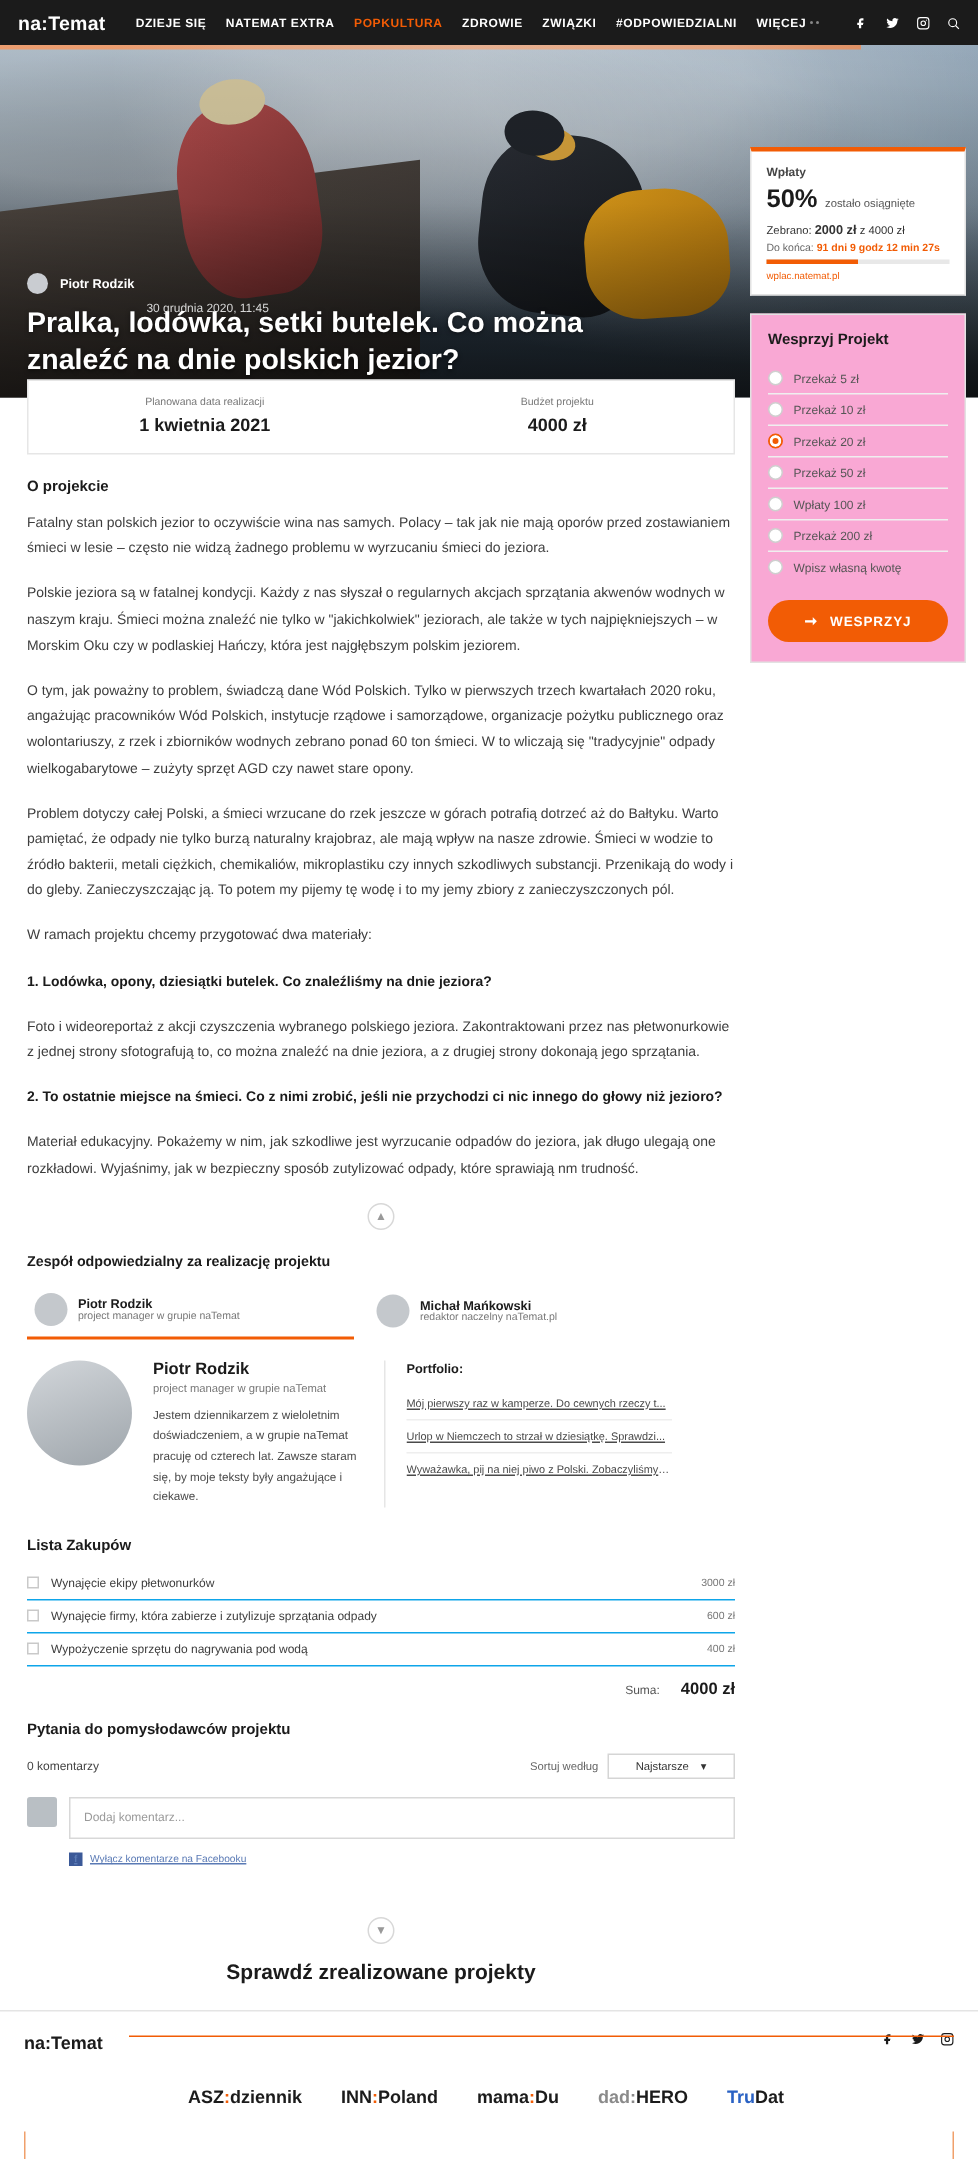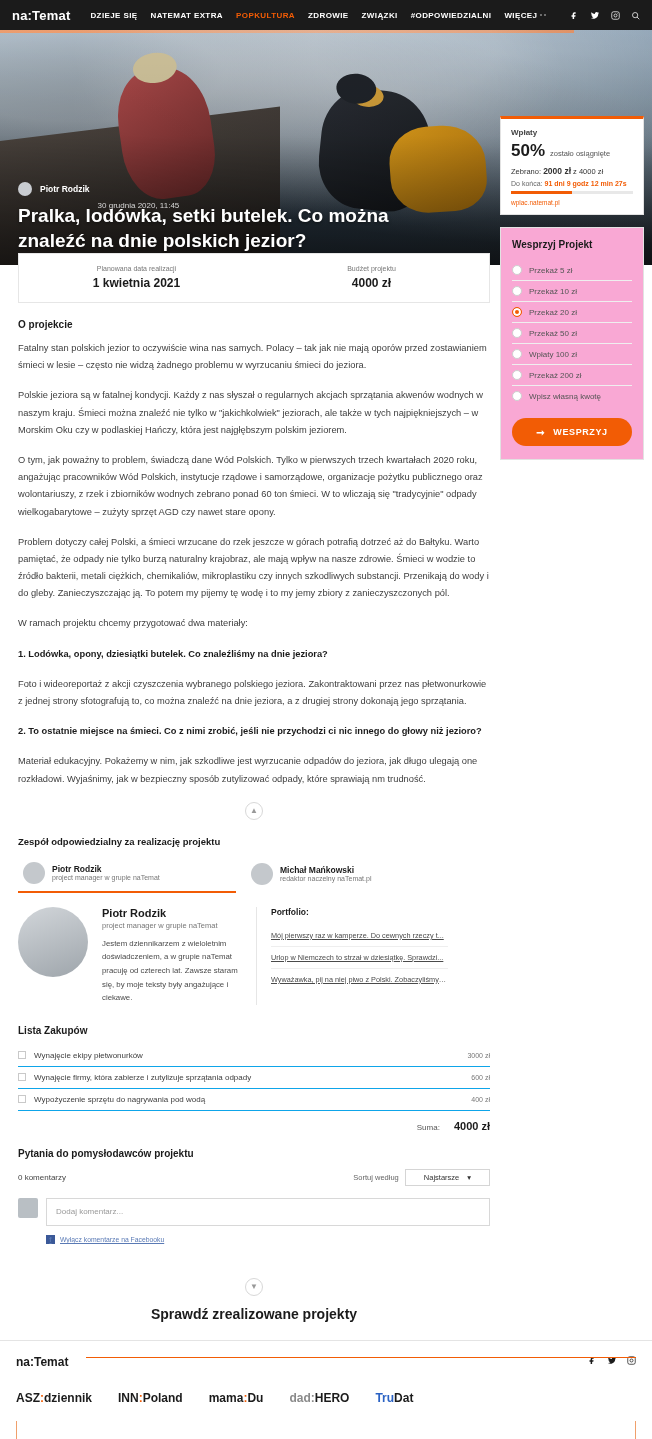--- a/index.html
+++ b/index.html
@@ -84,21 +84,21 @@
   .hero-title {
     position: absolute; left: 18px; top: 160px; width: 430px;
     color: #fff; font-size: 19px; line-height: 1.35; font-weight: bold;
     text-shadow: 0 1px 3px rgba(0,0,0,.5);
   }
 
   
   .sidebar { position: absolute; right: 8px; top: 98px; width: 144px; z-index: 20; }
   .card-donate {
     background: #fff; border: 1px solid #e2e2e2; border-top: 3px solid #f25c05;
-    padding: 9px 10px 8px; margin-bottom: 12px; margin-top: 18px;
+    padding: 9px 10px 8px; margin-bottom: 12px;
   }
   .card-donate .lbl { font-size: 8px; font-weight: bold; color: #444; margin-bottom: 4px; }
   .pct-row { display: flex; align-items: baseline; gap: 5px; }
   .pct { font-size: 17px; font-weight: bold; color: #1b1b1b; }
   .pct-txt { font-size: 7.5px; color: #555; }
   .collected { font-size: 7.5px; color: #333; margin-top: 5px; }
   .collected b { font-size: 8.5px; }
   .deadline { font-size: 7px; color: #666; margin-top: 4px; }
   .deadline b { color: #f25c05; }
   .bar { height: 3px; background: #e8e8e8; margin-top: 4px; position: relative; }
@@ -190,21 +190,21 @@
 
   .bottom-chev { margin: 34px auto 10px; }
   .realized { text-align: center; font-size: 14px; font-weight: bold; color: #1b1b1b; padding-bottom: 18px; }
 
   
   .footer { border-top: 1px solid #e4e4e4; padding: 14px 16px 0; position: relative; }
   .footer-line { position:absolute; left: 86px; right: 16px; top: 16px; height: 1px; background: #f25c05; }
   .footer-top { display: flex; align-items: flex-start; }
   .f-brand { font-size: 12px; font-weight: bold; color: #1b1b1b; }
   .f-social { margin-left: auto; display: flex; gap: 10px; color: #1b1b1b; }
-  .f-logos { display: flex; justify-content: flex-start; align-items: baseline; gap: 26px; padding: 22px 4px 16px 0; }
+  .f-logos { display: flex; justify-content: center; align-items: baseline; gap: 26px; padding: 22px 4px 16px 0; }
   .f-logo { font-size: 12px; font-weight: bold; color: #1b1b1b; }
   .f-logo .o { color: #f25c05; }
   .f-logo .b { color: #2a62c4; }
   .f-logo .g { color: #8a8a8a; }
   .footer-box { border: 1px solid #f0a06b; border-top: none; margin: 0 0 0 0; height: 34px; }
 </style>
 </head>
 <body>
 
 <div class="page">

